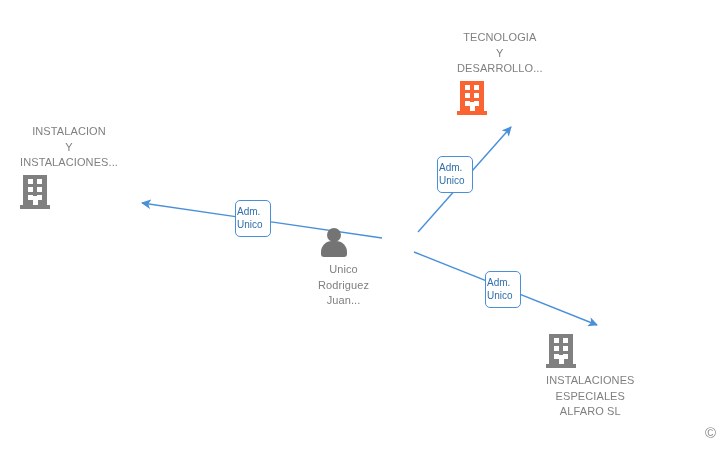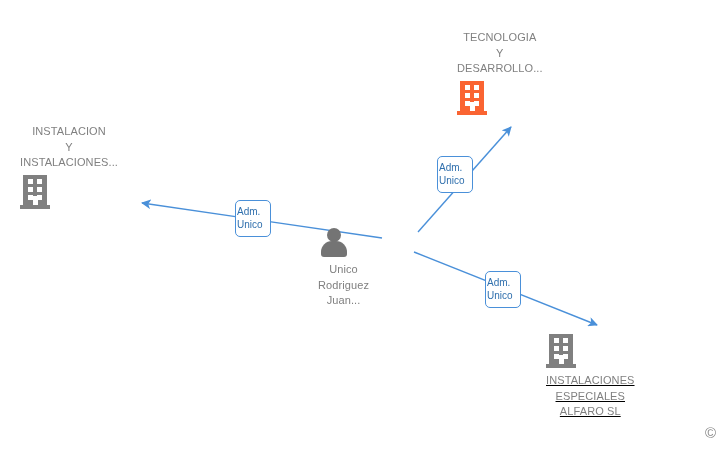--- a/index.html
+++ b/index.html
@@ -214,21 +214,21 @@
   <div class="node" style="left:318px; top:228px;">
     <div class="person">
       <div class="head"></div>
       <div class="body"></div>
     </div>
     <div class="node-label below">Unico
 Rodriguez
 Juan...</div>
   </div>
 
-  <div class="node" style="left:546px; top:334px;text-decoration:underline;">
+  <div class="node" style="left:546px; top:334px;">
     <div class="bldg" style="color:#808080;">
       <div class="body"></div>
       <div class="win" style="left:8px;  top:4px;"></div>
       <div class="win" style="left:17px; top:4px;"></div>
       <div class="win" style="left:8px;  top:12px;"></div>
       <div class="win" style="left:17px; top:12px;"></div>
       <div class="win" style="left:8px;  top:20px;"></div>
       <div class="win" style="left:17px; top:20px;"></div>
       <div class="door"></div>
       <div class="base"></div>

